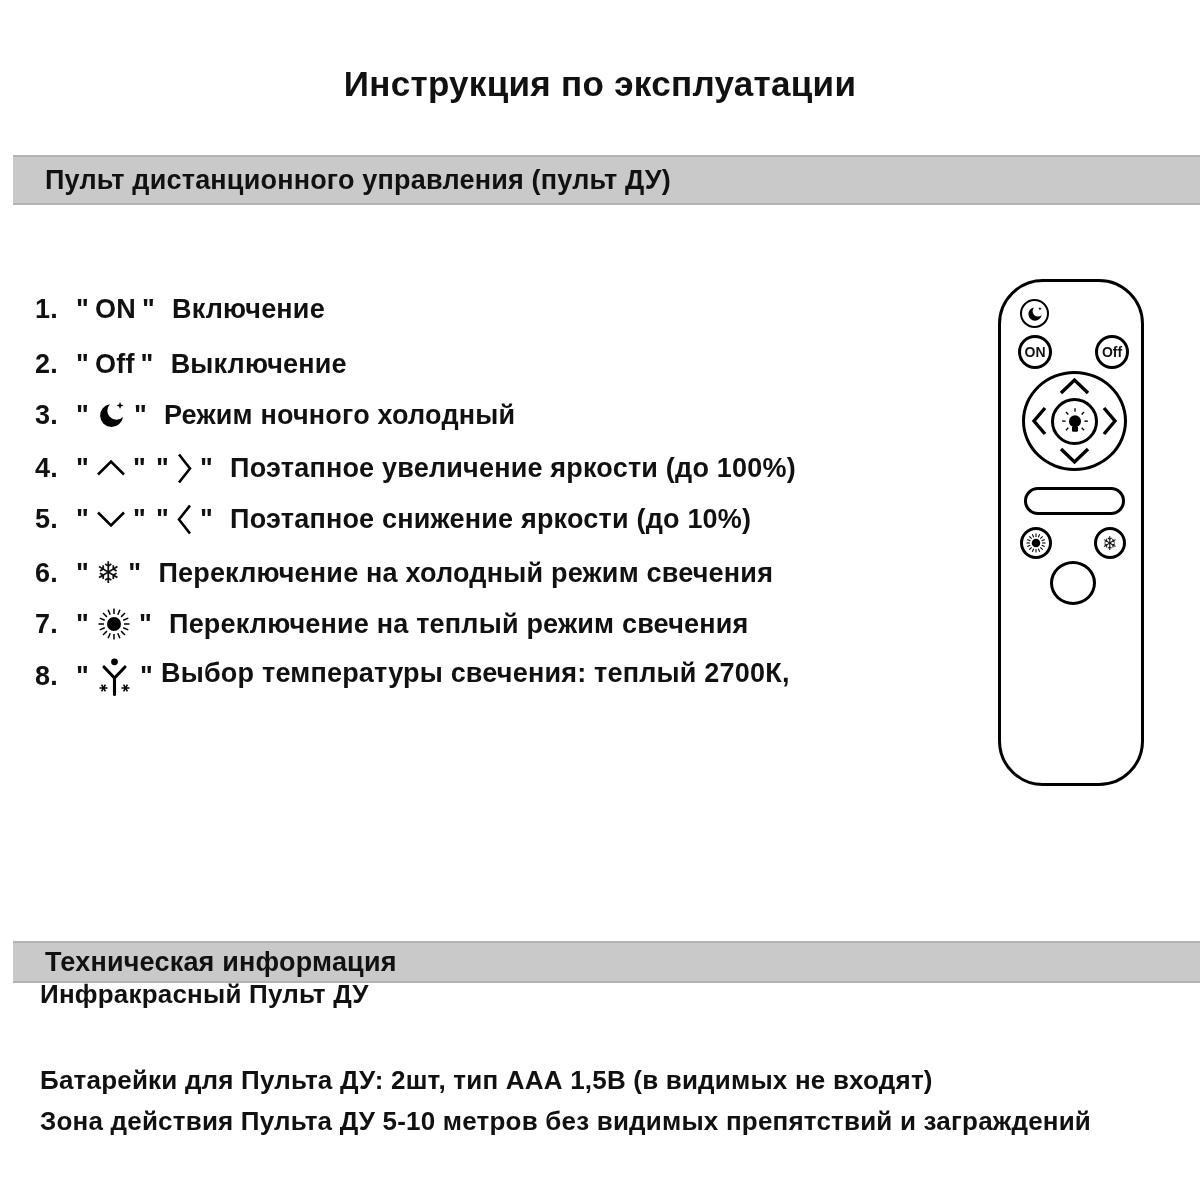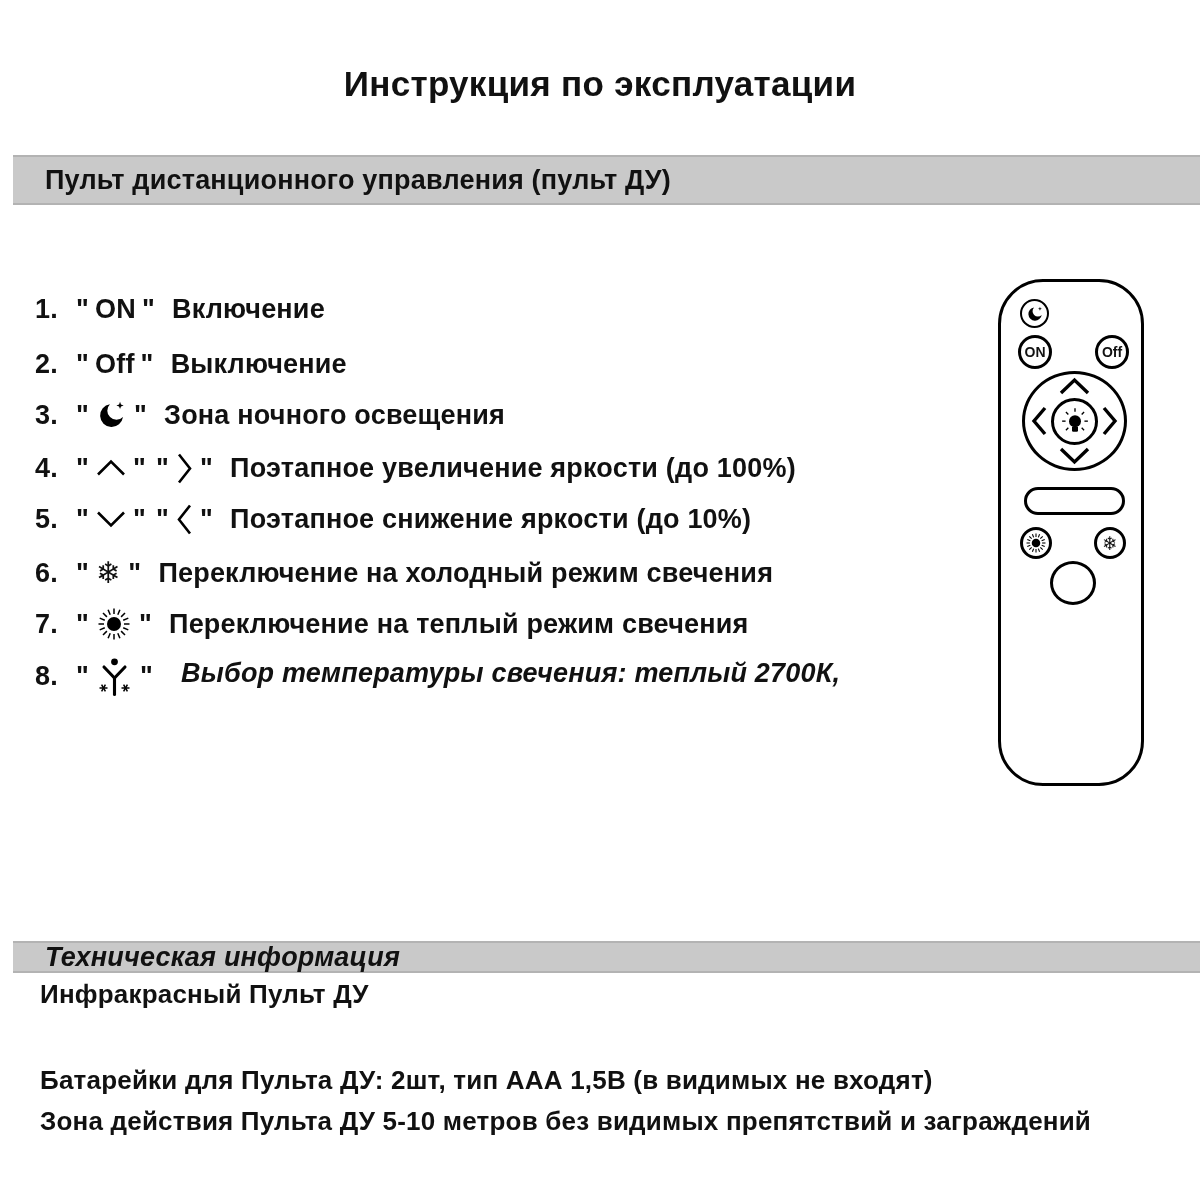--- a/index.html
+++ b/index.html
@@ -7,35 +7,35 @@
   .page{position:relative;width:1200px;height:1200px;overflow:hidden;background:#fff;border-radius:25px;}
 
   .title{position:absolute;top:64px;left:0;width:1200px;text-align:center;
          font-size:35px;font-weight:bold;letter-spacing:.3px;}
 
   .bar{position:absolute;left:13px;right:0;background:#c9c9c9;
        border-top:2px solid #b3b3b3;border-bottom:2px solid #b3b3b3;
        display:flex;align-items:center;box-sizing:border-box;padding-left:32px;
        font-size:27px;font-weight:bold;letter-spacing:.2px;}
   .bar1{top:155px;height:50px;}
-  .bar2{top:941px;height:32px;font-style:italic;}
+  .bar2{top:941px;height:42px;}
 
   .item{position:absolute;left:35px;height:36px;display:flex;align-items:center;
         font-size:27px;font-weight:bold;white-space:nowrap;letter-spacing:.2px;}
   .item .num{display:inline-block;min-width:30px;margin-right:6px;}
   .q{margin:0 5px;}
   .sym-label{margin:0 1px;}
   .desc{margin-left:12px;}
   .desc-wide{}
   .icn{display:flex;align-items:center;justify-content:center;margin:0 2px;}
   .glyph{font-family:"DejaVu Sans",sans-serif;font-weight:normal;font-size:30px;line-height:1;}
 
   .item8{align-items:flex-start;height:auto;}
   .lead8{display:flex;align-items:center;height:38px;}
-  .desc2{margin-left:23px;line-height:33px;font-style:italic;}
+  .desc2{margin-left:3px;line-height:33px;}
 
   .tech-line{position:absolute;left:40px;height:34px;display:flex;align-items:center;
              font-size:26px;font-weight:bold;white-space:nowrap;letter-spacing:.2px;}
 
   
   .remote{position:absolute;left:998px;top:279px;width:146px;height:507px;
           box-sizing:border-box;border:3px solid #000;border-radius:45px;background:#fff;}
   .rbtn{position:absolute;box-sizing:border-box;border:3px solid #000;border-radius:50%;
         display:flex;align-items:center;justify-content:center;background:#fff;}
   .rbtn .lbl{font-size:14px;font-weight:bold;letter-spacing:0;}
@@ -86,21 +86,21 @@
   <div class="item" style="top:397px">
     <span class="num">3.</span>
     <span class="q">"</span>
     <span class="icn">
       <svg width="31" height="31" viewBox="0 0 24 24">
         <path d="M20.9 13.2 A8.9 8.9 0 1 1 10.8 3.2 A7.1 7.1 0 0 0 20.9 13.2 z" fill="#000"></path>
         <path d="M18.6 1.4 l.75 2.05 2.05.75 -2.05.75 -.75 2.05 -.75 -2.05 -2.05 -.75 2.05 -.75 z" fill="#000"></path>
       </svg>
     </span>
     <span class="q">"</span>
-    <span class="desc">Зона ночного освещения</span>
+    <span class="desc">Режим ночного холодный</span>
   </div>
 
   <div class="item" style="top:450px">
     <span class="num">4.</span>
     <span class="q">"</span>
     <span class="icn">
       <svg width="30" height="18" viewBox="0 0 30 18">
           <polyline points="2,15.5 15,2.5 28,15.5" fill="none" stroke="#000" stroke-width="2.6"></polyline>
         </svg>
     </span>

